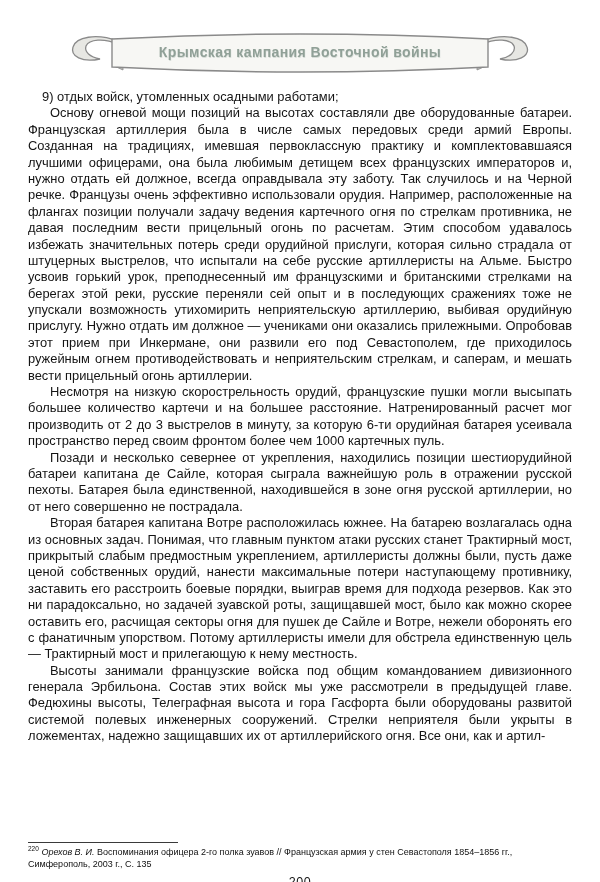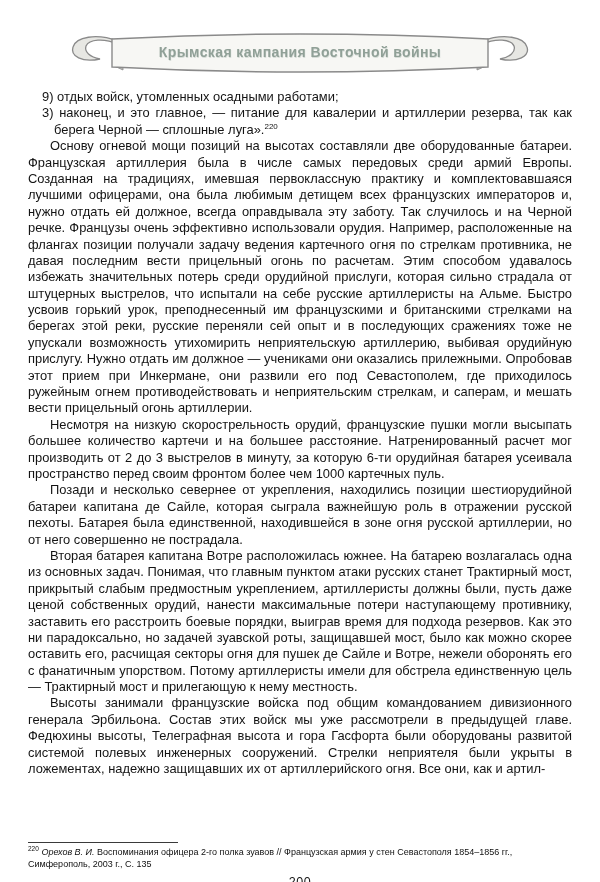--- a/index.html
+++ b/index.html
@@ -119,21 +119,20 @@
 
       <path d="M52,14 Q240,4 428,14 L428,42 Q240,52 52,42 Z" fill="#f7f7f4" stroke="#8a8a8a" stroke-width="1.4"></path>
     </svg>
     <div class="banner-title">Крымская кампания Восточной войны</div>
   </header>
 
   <main class="content">
 
     <p class="quote-line"><span>9) отдых войск, утомленных осадными работами;</span></p>
 
-    <p class="quote-line"><span>3) наконец, и это главное, — питание для кавалерии и артиллерии резерва, так как берега Черной — сплошные луга».</span><sup class="fn-ref">220</sup></p>
 
     <p class="para">Основу огневой мощи позиций на высотах составляли две оборудованные батареи. Французская артиллерия была в числе самых передовых среди армий Европы. Созданная на традициях, имевшая первоклассную практику и комплектовавшаяся лучшими офицерами, она была любимым детищем всех французских императоров и, нужно отдать ей должное, всегда оправдывала эту заботу. Так случилось и на Черной речке. Французы очень эффективно использовали орудия. Например, расположенные на флангах позиции получали задачу ведения картечного огня по стрелкам противника, не давая последним вести прицельный огонь по расчетам. Этим способом удавалось избежать значительных потерь среди орудийной прислуги, которая сильно страдала от штуцерных выстрелов, что испытали на себе русские артиллеристы на Альме. Быстро усвоив горький урок, преподнесенный им французскими и британскими стрелками на берегах этой реки, русские переняли сей опыт и в последующих сражениях тоже не упускали возможность утихомирить неприятельскую артиллерию, выбивая орудийную прислугу. Нужно отдать им должное — учениками они оказались прилежными. Опробовав этот прием при Инкермане, они развили его под Севастополем, где приходилось ружейным огнем противодействовать и неприятельским стрелкам, и саперам, и мешать вести прицельный огонь артиллерии.</p>
 
     <p class="para">Несмотря на низкую скорострельность орудий, французские пушки могли высыпать большее количество картечи и на большее расстояние. Натренированный расчет мог производить от 2 до 3 выстрелов в минуту, за которую 6-ти орудийная батарея усеивала пространство перед своим фронтом более чем 1000 картечных пуль.</p>
 
     <p class="para">Позади и несколько севернее от укрепления, находились позиции шестиорудийной батареи капитана де Сайле, которая сыграла важнейшую роль в отражении русской пехоты. Батарея была единственной, находившейся в зоне огня русской артиллерии, но от него совершенно не пострадала.</p>
 
     <p class="para">Вторая батарея капитана Вотре расположилась южнее. На батарею возлагалась одна из основных задач. Понимая, что главным пунктом атаки русских станет Трактирный мост, прикрытый слабым предмостным укреплением, артиллеристы должны были, пусть даже ценой собственных орудий, нанести максимальные потери наступающему противнику, заставить его расстроить боевые порядки, выиграв время для подхода резервов. Как это ни парадоксально, но задачей зуавской роты, защищавшей мост, было как можно скорее оставить его, расчищая секторы огня для пушек де Сайле и Вотре, нежели оборонять его с фанатичным упорством. Потому артиллеристы имели для обстрела единственную цель — Трактирный мост и прилегающую к нему местность.</p>
 
     <p class="para">Высоты занимали французские войска под общим командованием дивизионного генерала Эрбильона. Состав этих войск мы уже рассмотрели в предыдущей главе. Федюхины высоты, Телеграфная высота и гора Гасфорта были оборудованы развитой системой полевых инженерных сооружений. Стрелки неприятеля были укрыты в ложементах, надежно защищавших их от артиллерийского огня. Все они, как и артил-</p>

